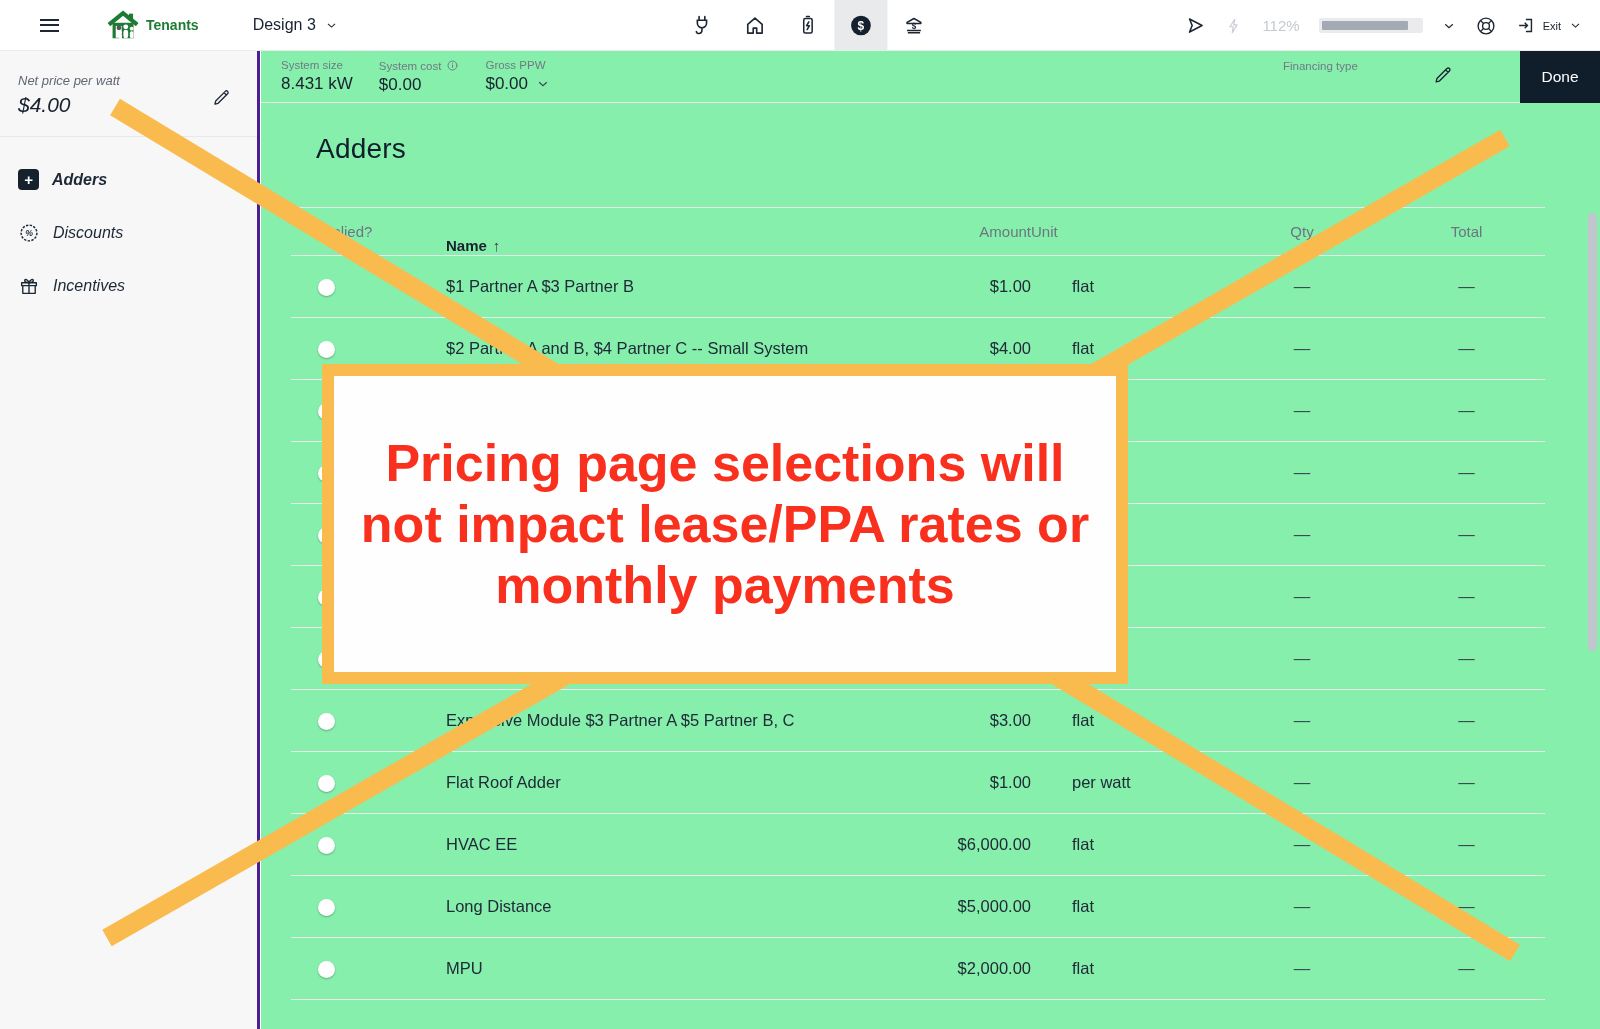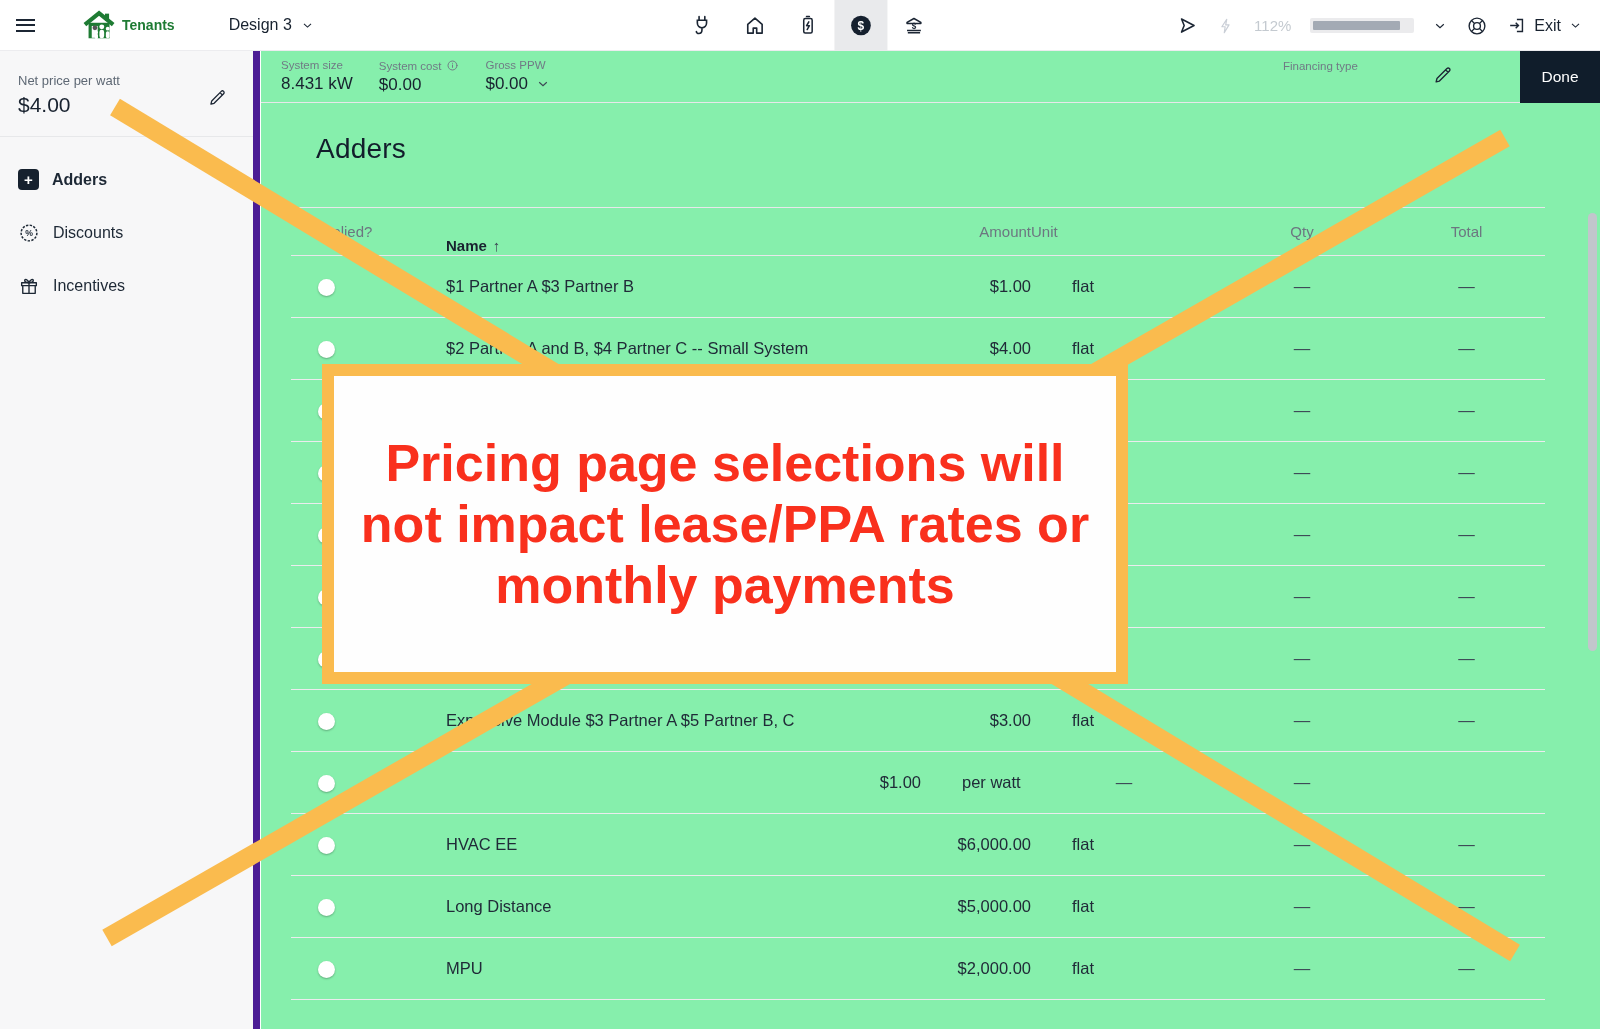--- a/index.html
+++ b/index.html
@@ -1,40 +1,40 @@
 <!DOCTYPE html>
 <html><head>
 <meta charset="utf-8">
 <style>
   * { margin:0; padding:0; box-sizing:border-box; }
   html,body { width:1600px; height:1029px; overflow:hidden; background:#fff;
     font-family:"Liberation Sans", sans-serif; color:#1a2430; }
 
   
   .topbar { position:absolute; left:0; top:0; width:1600px; height:51px; background:#fff;
-    border-bottom:1px solid #ececef; display:flex; align-items:center; z-index:5; }
+    border-bottom:1px solid #ececef; display:flex; align-items:center; z-index:5;padding-left:24px; }
   .tb-left { display:flex; align-items:center; gap:26px; padding-left:16px; }
   .burger { width:19px; height:13px; border-top:2px solid #1c2634; border-bottom:2px solid #1c2634; position:relative; cursor:pointer; }
   .burger::after { content:""; position:absolute; left:0; top:3.5px; width:100%; height:2px; background:#1c2634; }
   .logo { display:flex; align-items:center; gap:6px; margin-left:22px; }
   .logo-text { color:#1e7b33; font-size:14px; font-weight:700; }
   .design-sel { display:flex; align-items:center; gap:9px; font-size:16px; color:#18222f; margin-left:28px; cursor:pointer; }
   .tb-center { position:absolute; left:50%; top:0; transform:translateX(-47%); height:51px; display:flex; }
   .tb-cell { width:53px; height:51px; display:flex; align-items:center; justify-content:center; cursor:pointer; }
   .tb-cell.active { background:#e9eaec; }
   .tb-right { position:absolute; right:0; top:0; height:51px; display:flex; align-items:center; gap:19px; padding-right:18px; }
   .pct { font-size:15px; color:#c4cad0; }
   .pbar { width:104px; height:15px; background:#ebebed; border-radius:2px; padding:3px; }
   .pbar-fill { height:100%; width:88%; background:#a3aab4; border-radius:1px; }
-  .exit-group { display:flex; align-items:center; gap:8px; font-size:16px; color:#18222f; cursor:pointer; }
+  .exit-group { display:flex; align-items:center; gap:8px; font-size:11px; color:#18222f; cursor:pointer; }
   svg.ic { display:block; }
 
   
   .sidebar { position:absolute; left:0; top:51px; width:260px; height:978px;
-    background:#f7f7f8; border-right:7px solid #4c1d95; }
+    background:#f7f7f8; border-right:3px solid #4c1d95;font-style:italic; }
   .net-price { position:relative; height:86px; border-bottom:1px solid #e7e8ea; padding:22px 0 0 18px; }
   .np-label { font-size:13px; color:#5e6874; }
   .np-value { font-size:21px; color:#18222f; margin-top:5px; }
   .np-pencil { position:absolute; right:25px; top:36px; cursor:pointer; }
   .side-nav { padding-top:16px; }
   .nav-item { display:flex; align-items:center; gap:13px; height:53px; padding-left:18px; font-size:16px; color:#1d2835; cursor:pointer; }
   .nav-item.active { font-weight:700; }
   .plus-sq { width:21px; height:21px; background:#16212e; border-radius:4px; color:#fff; font-size:15px; font-weight:700;
     display:flex; align-items:center; justify-content:center; line-height:1; }
 
@@ -320,20 +320,21 @@
     <span><span class="toggle"></span></span>
     <span class="td-name">Expensive Module $3 Partner A $5 Partner B, C</span>
     <span class="td-amount">$3.00</span>
     <span class="td-unit">flat</span>
     <span class="td-qty">—</span>
     <span class="td-total">—</span>
   </div>
 
   <div class="trow">
     <span><span class="toggle"></span></span>
+    <span class="td-name">Flat Roof Adder</span>
     <span class="td-amount">$1.00</span>
     <span class="td-unit">per watt</span>
     <span class="td-qty">—</span>
     <span class="td-total">—</span>
   </div>
 
   <div class="trow">
     <span><span class="toggle"></span></span>
     <span class="td-name">HVAC EE</span>
     <span class="td-amount">$6,000.00</span>

